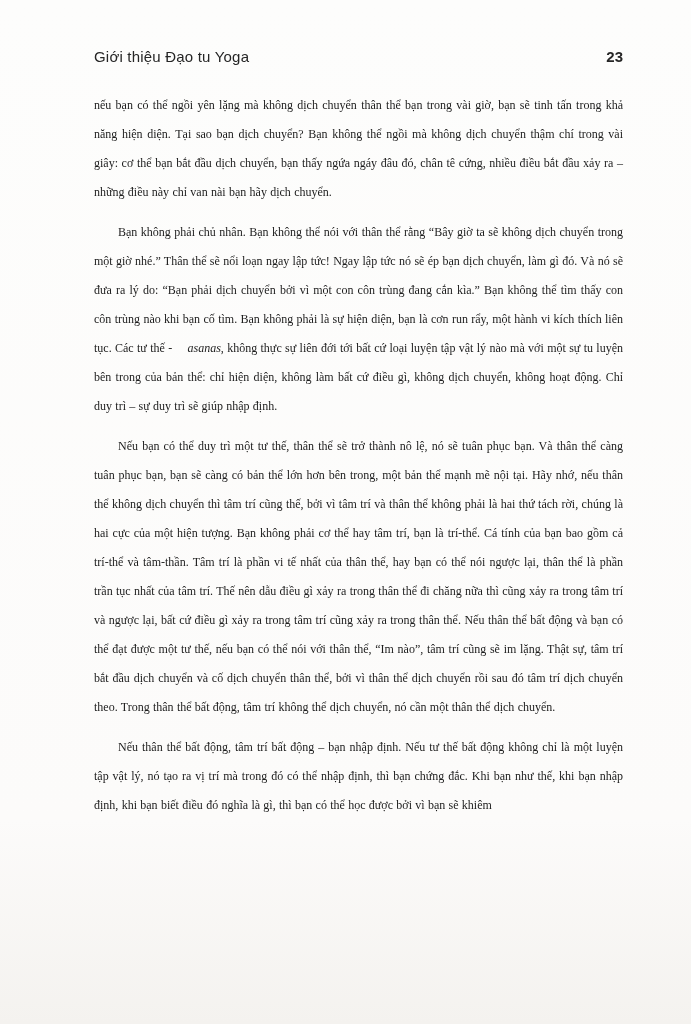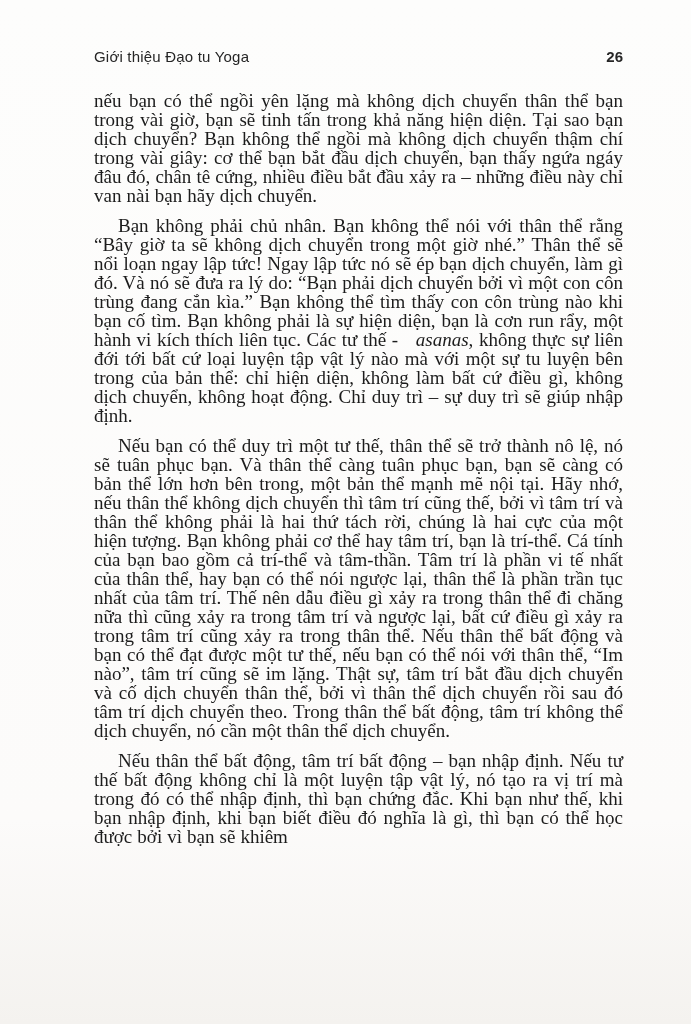--- a/index.html
+++ b/index.html
@@ -32,42 +32,42 @@
     margin-bottom: 26px;
   }
   .header-title {
     letter-spacing: 0.2px;
   }
   .header-page-number {
     font-weight: 700;
   }
   .body-text p.para {
     font-family: "Liberation Serif", serif;
-    font-size: 19px;
-    line-height: 19px;
+    font-size: 12px;
+    line-height: 29px;
     text-align: justify;
     margin: 0 0 11px 0;
     color: #1c1c1c;
     word-spacing: 0.3px;
   }
   .body-text p.para.indent {
     text-indent: 24px;
   }
   .body-text .italic {
     font-style: italic;
     margin-left: 12px;
   }
 </style>
 </head>
 <body>
 
 <div class="page">
   <div class="header">
     <span class="header-title">Giới thiệu Đạo tu Yoga</span>
-    <span class="header-page-number">26</span>
+    <span class="header-page-number">23</span>
   </div>
   <div class="body-text">
       <p class="para"><span>nếu bạn có thể ngồi yên lặng mà không dịch chuyển thân thể bạn trong vài giờ, bạn sẽ tinh tấn trong khả năng hiện diện. Tại sao bạn dịch chuyển? Bạn không thể ngồi mà không dịch chuyển thậm chí trong vài giây: cơ thể bạn bắt đầu dịch chuyển, bạn thấy ngứa ngáy đâu đó, chân tê cứng, nhiều điều bắt đầu xảy ra – những điều này chỉ van nài bạn hãy dịch chuyển.</span></p>
       <p class="para indent"><span>Bạn không phải chủ nhân. Bạn không thể nói với thân thể rằng “Bây giờ ta sẽ không dịch chuyển trong một giờ nhé.” Thân thể sẽ nổi loạn ngay lập tức! Ngay lập tức nó sẽ ép bạn dịch chuyển, làm gì đó. Và nó sẽ đưa ra lý do: “Bạn phải dịch chuyển bởi vì một con côn trùng đang cắn kìa.” Bạn không thể tìm thấy con côn trùng nào khi bạn cố tìm. Bạn không phải là sự hiện diện, bạn là cơn run rẩy, một hành vi kích thích liên tục. Các tư thế - </span><span class="italic">asanas</span><span>, không thực sự liên đới tới bất cứ loại luyện tập vật lý nào mà với một sự tu luyện bên trong của bản thể: chỉ hiện diện, không làm bất cứ điều gì, không dịch chuyển, không hoạt động. Chỉ duy trì – sự duy trì sẽ giúp nhập định.</span></p>
       <p class="para indent"><span>Nếu bạn có thể duy trì một tư thế, thân thể sẽ trở thành nô lệ, nó sẽ tuân phục bạn. Và thân thể càng tuân phục bạn, bạn sẽ càng có bản thể lớn hơn bên trong, một bản thể mạnh mẽ nội tại. Hãy nhớ, nếu thân thể không dịch chuyển thì tâm trí cũng thế, bởi vì tâm trí và thân thể không phải là hai thứ tách rời, chúng là hai cực của một hiện tượng. Bạn không phải cơ thể hay tâm trí, bạn là trí-thể. Cá tính của bạn bao gồm cả trí-thể và tâm-thần. Tâm trí là phần vi tế nhất của thân thể, hay bạn có thể nói ngược lại, thân thể là phần trần tục nhất của tâm trí. Thế nên dẫu điều gì xảy ra trong thân thể đi chăng nữa thì cũng xảy ra trong tâm trí và ngược lại, bất cứ điều gì xảy ra trong tâm trí cũng xảy ra trong thân thể. Nếu thân thể bất động và bạn có thể đạt được một tư thế, nếu bạn có thể nói với thân thể, “Im nào”, tâm trí cũng sẽ im lặng. Thật sự, tâm trí bắt đầu dịch chuyển và cố dịch chuyển thân thể, bởi vì thân thể dịch chuyển rồi sau đó tâm trí dịch chuyển theo. Trong thân thể bất động, tâm trí không thể dịch chuyển, nó cần một thân thể dịch chuyển.</span></p>
       <p class="para indent"><span>Nếu thân thể bất động, tâm trí bất động – bạn nhập định. Nếu tư thế bất động không chỉ là một luyện tập vật lý, nó tạo ra vị trí mà trong đó có thể nhập định, thì bạn chứng đắc. Khi bạn như thế, khi bạn nhập định, khi bạn biết điều đó nghĩa là gì, thì bạn có thể học được bởi vì bạn sẽ khiêm</span></p>
     </div>
 </div>
 
 </body></html>

